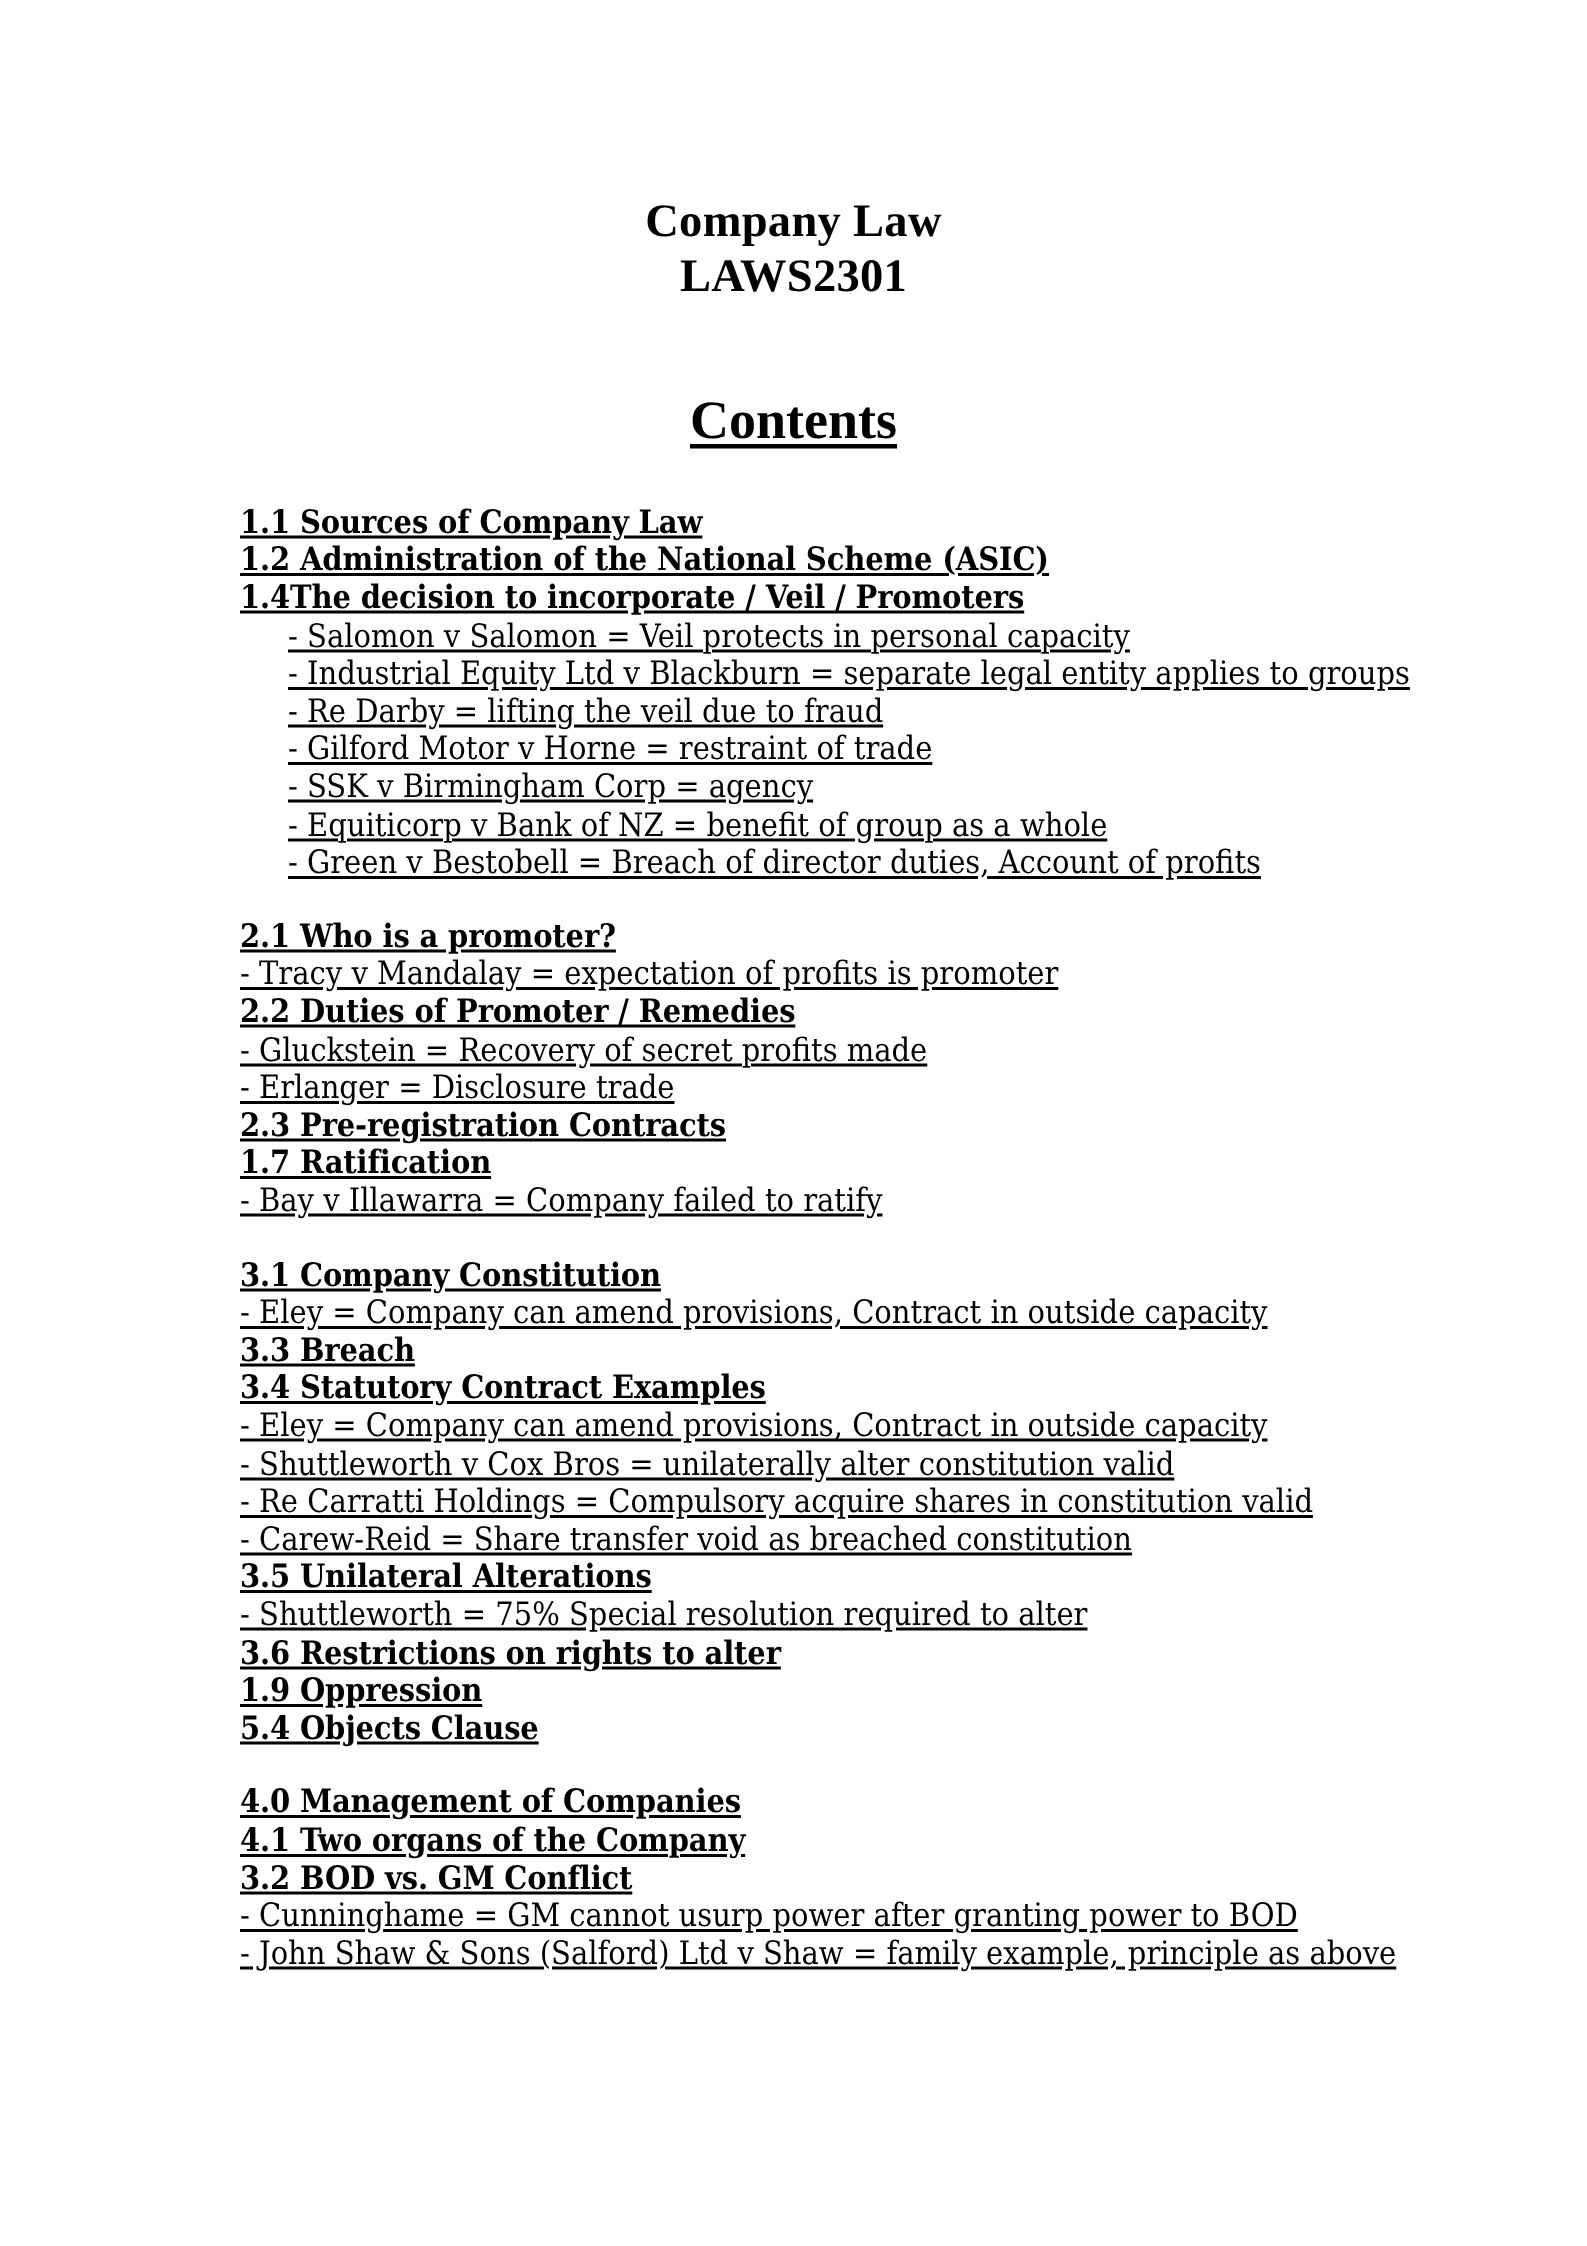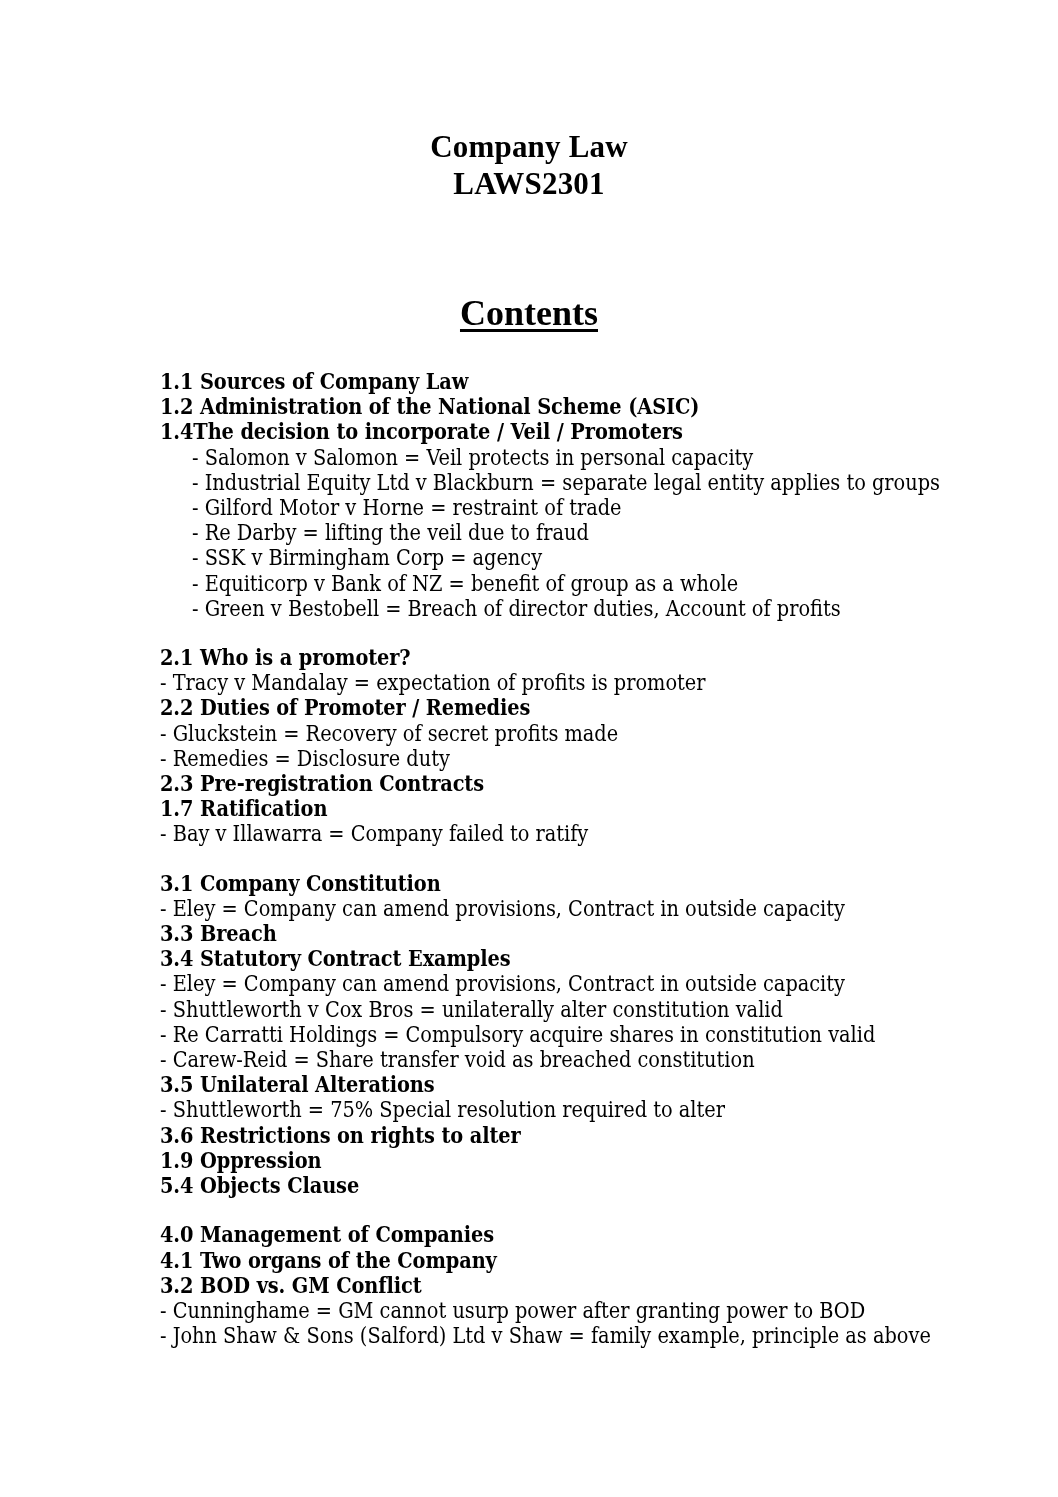--- a/index.html
+++ b/index.html
@@ -28,26 +28,27 @@
   }
   .title-line-1 { padding-top: 128px; }
   .title-line-2 { }
   .contents-heading {
     text-align: center;
     font-weight: bold;
     font-size: 36px;
     line-height: 40px;
     text-decoration: underline;
     text-underline-offset: 4px;
-    margin-top: 91px;
+    margin-top: 58px;
   }
   .body-area {
     margin-top: 36px;
     padding-left: 160px;
     padding-right: 40px;
+    text-decoration: underline;
   }
   .section {
     margin-bottom: 24px;
   }
   .section:last-child { margin-bottom: 0; }
   .line {
     font-size: 21.5px;
     line-height: 25.2px;
     white-space: pre;
     font-family: "DejaVu Serif", "Liberation Serif", serif;
@@ -75,32 +76,32 @@
 
   <div class="contents-heading">Contents</div>
 
   <div class="body-area" id="contents-body">
       <div class="section">
         <div class="line heading">1.1 Sources of Company Law</div>
         <div class="line heading">1.2 Administration of the National Scheme (ASIC)</div>
         <div class="line heading">1.4The decision to incorporate / Veil / Promoters</div>
         <div class="line item indented">- Salomon v Salomon = Veil protects in personal capacity</div>
         <div class="line item indented">- Industrial Equity Ltd v Blackburn = separate legal entity applies to groups</div>
+        <div class="line item indented">- Re Darby = lifting the veil due to fraud</div>
         <div class="line item indented">- Gilford Motor v Horne = restraint of trade</div>
-        <div class="line item indented">- Re Darby = lifting the veil due to fraud</div>
         <div class="line item indented">- SSK v Birmingham Corp = agency</div>
         <div class="line item indented">- Equiticorp v Bank of NZ = benefit of group as a whole</div>
         <div class="line item indented">- Green v Bestobell = Breach of director duties, Account of profits</div>
       </div>
       <div class="section">
         <div class="line heading">2.1 Who is a promoter?</div>
         <div class="line item">- Tracy v Mandalay = expectation of profits is promoter</div>
         <div class="line heading">2.2 Duties of Promoter / Remedies</div>
         <div class="line item">- Gluckstein = Recovery of secret profits made</div>
-        <div class="line item">- Remedies = Disclosure duty</div>
+        <div class="line item">- Erlanger = Disclosure trade</div>
         <div class="line heading">2.3 Pre-registration Contracts</div>
         <div class="line heading">1.7 Ratification</div>
         <div class="line item">- Bay v Illawarra = Company failed to ratify</div>
       </div>
       <div class="section">
         <div class="line heading">3.1 Company Constitution</div>
         <div class="line item">- Eley = Company can amend provisions, Contract in outside capacity</div>
         <div class="line heading">3.3 Breach</div>
         <div class="line heading">3.4 Statutory Contract Examples</div>
         <div class="line item">- Eley = Company can amend provisions, Contract in outside capacity</div>

